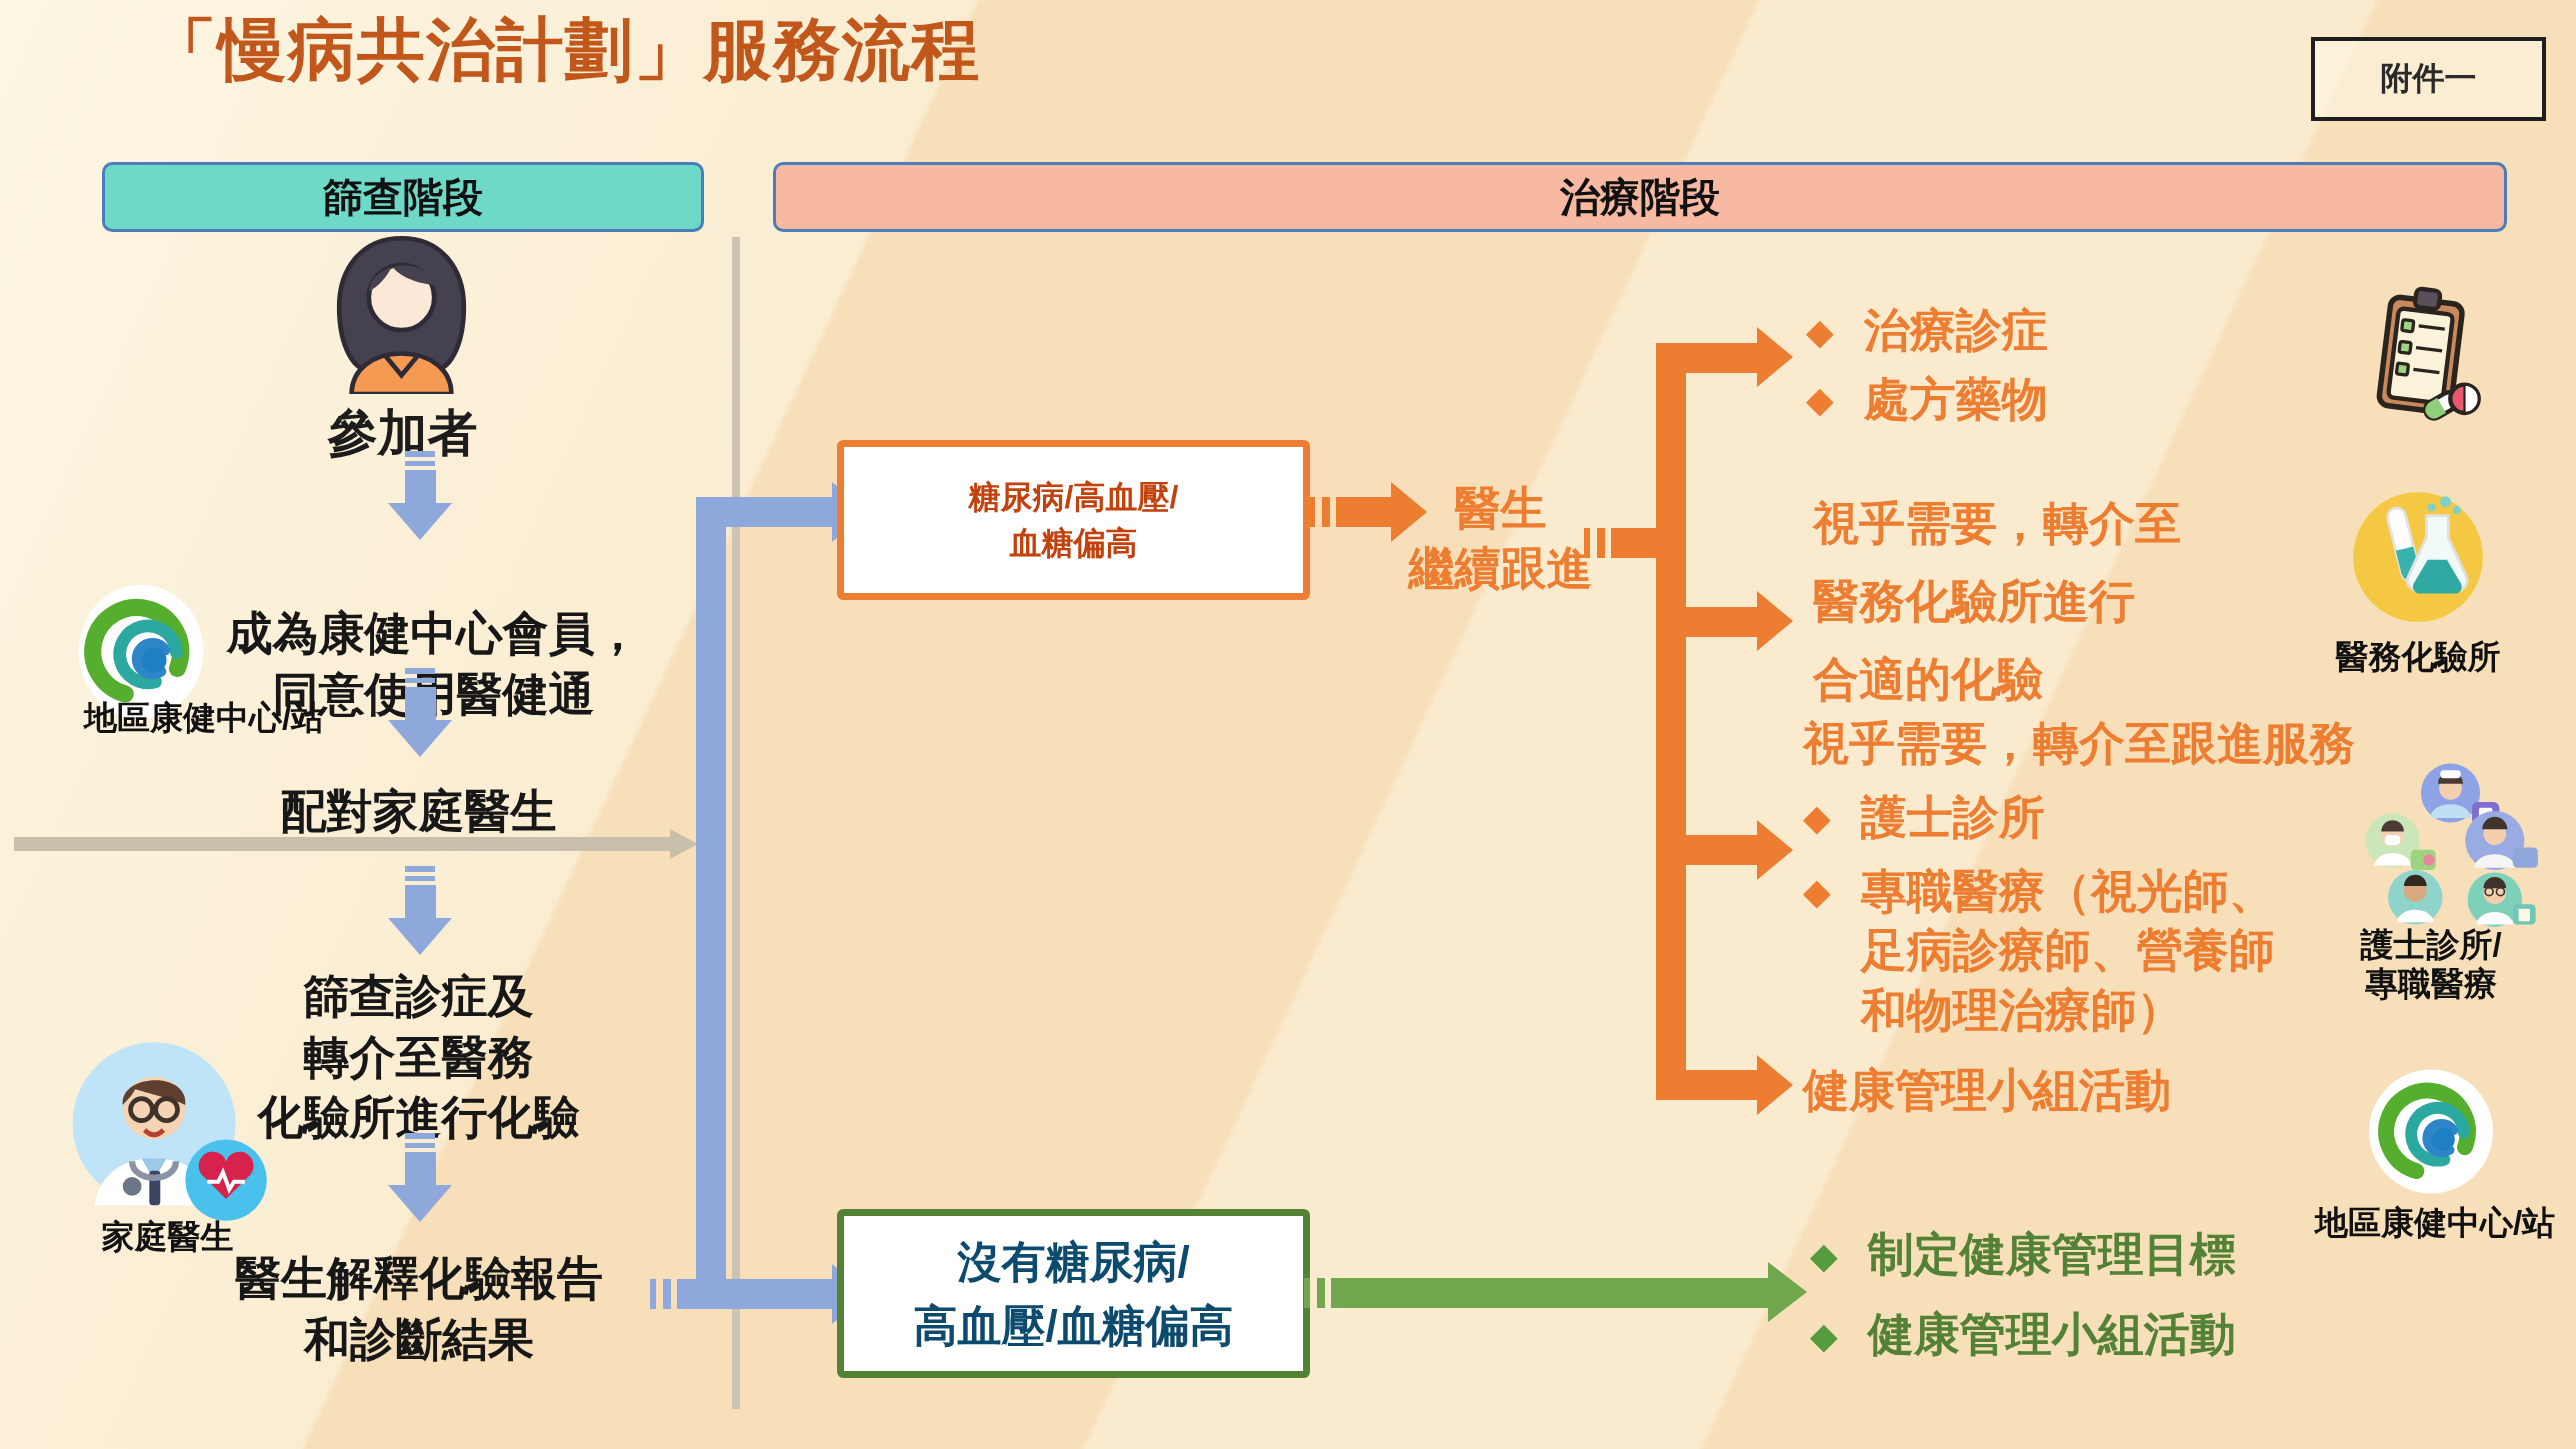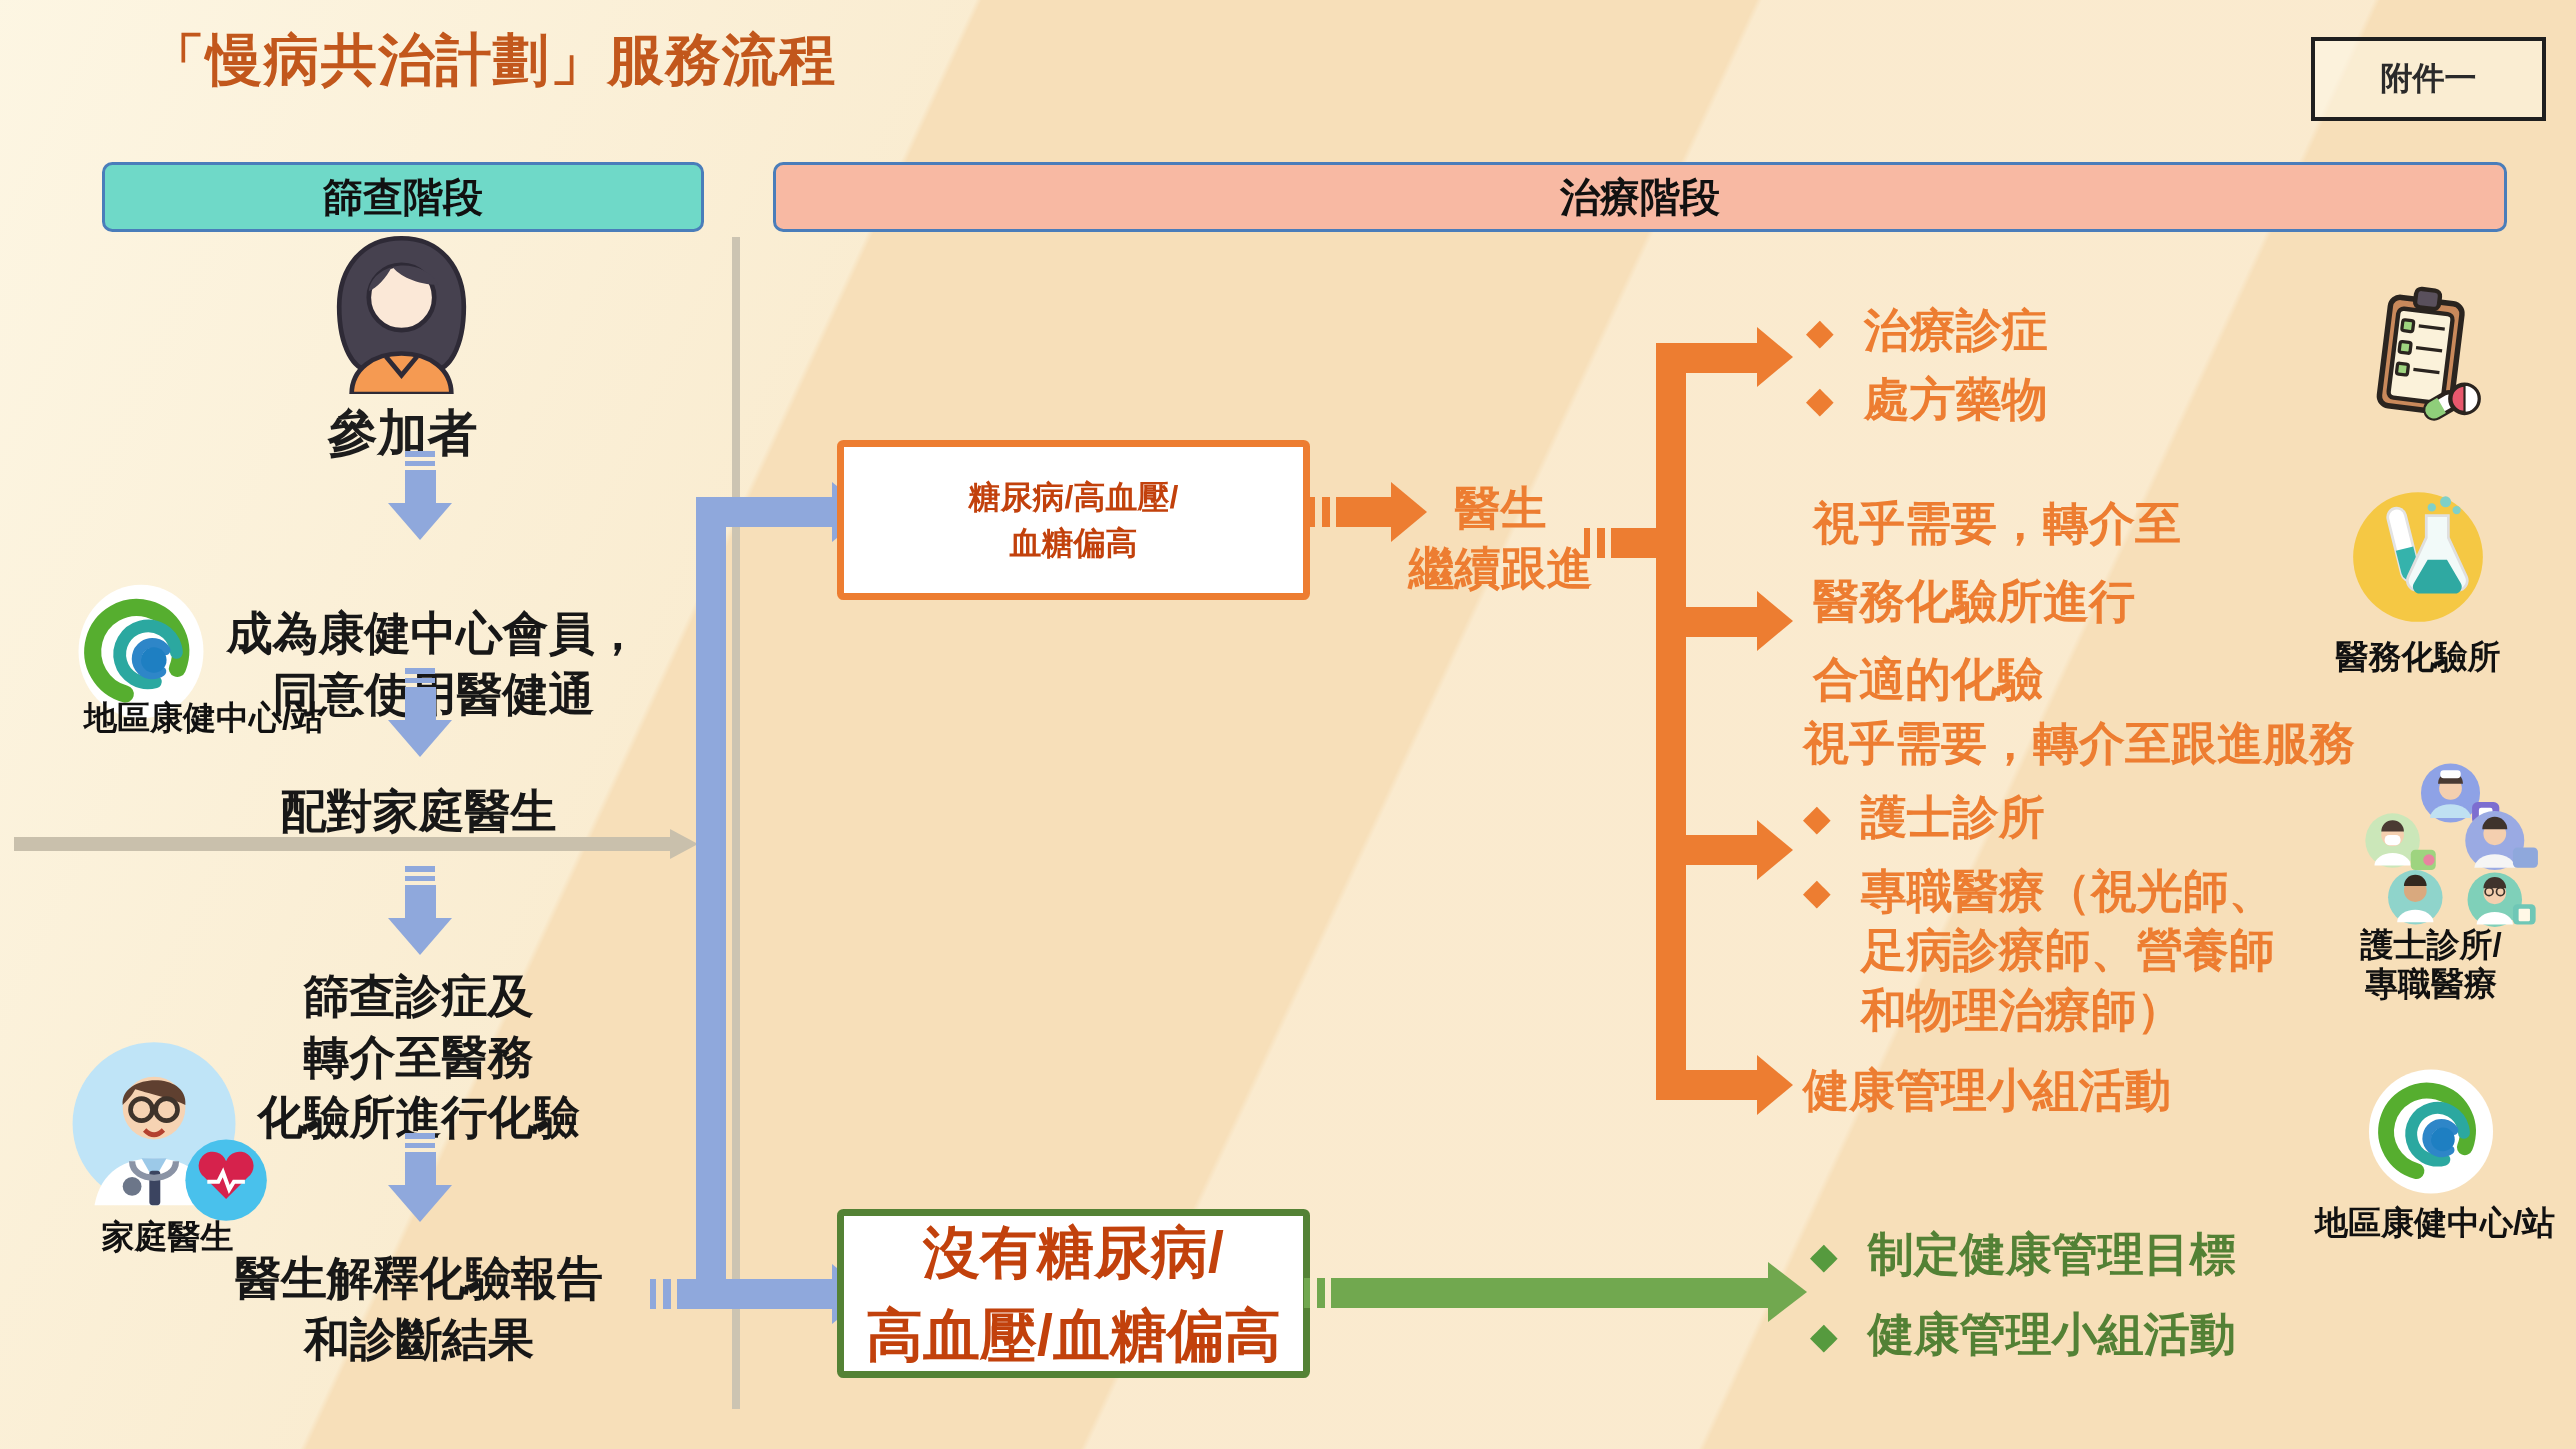--- a/index.html
+++ b/index.html
@@ -11,21 +11,21 @@
     background:
       linear-gradient(115deg, rgba(253,247,229,0.95) 0%, rgba(250,238,212,0.90) 30%, rgba(247,224,188,0) 30.2%),
       linear-gradient(115deg, transparent 54%, rgba(252,242,221,0.6) 54.2%, rgba(252,242,221,0.6) 73%, transparent 73.2%),
       #f7dfb9;
     color:#1c1c1c;
   }
   .abs{position:absolute;}
   .ml{white-space:pre-line;}
 
   
-  .page-title{left:149px;top:23px;font-size:56px;font-weight:bold;color:#c2571c;letter-spacing:1.3px;font-family:Liberation Serif, serif;}
+  .page-title{left:149px;top:5px;font-size:68px;font-weight:bold;color:#c2571c;letter-spacing:1.3px;font-family:Liberation Serif, serif;}
   .badge{left:2311px;top:37px;width:227px;height:76px;border:4.5px solid #1f1f1f;
          background:rgba(253,247,231,0.55);display:flex;align-items:center;justify-content:center;
          font-size:32px;font-weight:bold;color:#2a2a2a;}
 
   
   .stage{height:64px;border:3.2px solid #4a7dba;border-radius:10.3px;display:flex;align-items:center;justify-content:center;
          font-size:40px;font-weight:bold;color:#111;}
   .stage.screen{left:102px;top:162px;width:596px;background:#6fd9c8;}
   .stage.treat{left:773px;top:162px;width:1728px;background:#f8b9a3;}
 
@@ -55,21 +55,21 @@
 
   
   .step{font-weight:bold;font-size:46px;line-height:1.32;text-align:center;color:#171717;}
   .icon-label{font-weight:bold;font-size:33px;text-align:center;color:#111;line-height:1.18;}
   .participant-label{font-size:50px;font-weight:bold;text-align:center;margin-top:6px;}
 
   
   .dbox{position:absolute;background:#fff;display:flex;align-items:center;justify-content:center;
         text-align:center;font-weight:bold;border-radius:6.4px;}
   .dbox.pos{left:837px;top:440px;width:459px;height:146px;border:7px solid #ed7d31;color:#c2410c;font-size:32px;line-height:1.45;}
-  .dbox.neg{left:837px;top:1209px;width:459px;height:155px;border:7px solid #548235;color:#c2410c;font-size:57px;line-height:1.45;}
+  .dbox.neg{left:837px;top:1209px;width:459px;height:155px;border:7px solid #548235;color:#0c4a6e;font-size:44px;line-height:1.45;}
 
   
   .otext{color:#ed7d31;font-weight:bold;font-size:46px;line-height:1.3;}
   .gtext{color:#538135;font-weight:bold;font-size:46px;line-height:1.3;}
   .follow{left:1404px;top:479px;width:193px;text-align:center;}
   .bullet-row{display:flex;align-items:flex-start;gap:30px;}
   .diamond{font-size:36px;padding-top:7.7px;}
   .diamond.g{color:#569a3e;}
   .group2{left:1813px;top:484px;line-height:1.7;}
   .g3-items{display:flex;flex-direction:column;gap:14px;margin-top:14px;}

